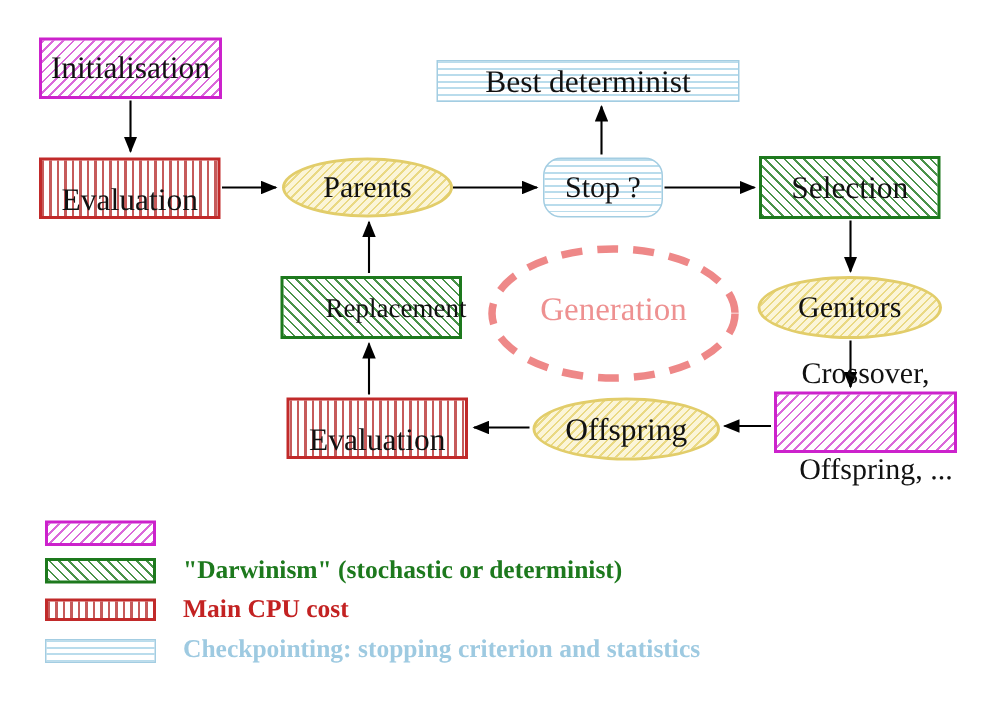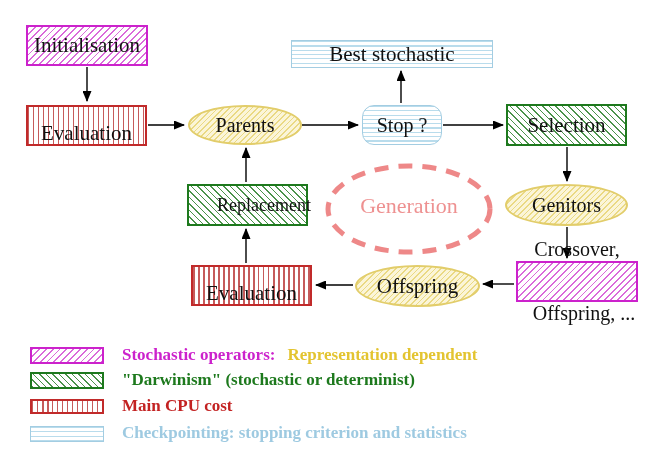--- a/index.html
+++ b/index.html
@@ -72,21 +72,21 @@
 
   <div class="node hatch-red fs21" style="left:26px;top:105px;width:121px;height:41px">
     <span>Evaluation</span>
   </div>
 
   <div class="node ellipse hatch-yellow fs20" style="left:188px;top:105px;width:114px;height:40px">
     <span>Parents</span>
   </div>
 
   <div class="node hatch-cyan fs21" style="left:291px;top:40px;width:202px;height:28px">
-    <span>Best stochastic</span>
+    <span>Best determinist</span>
   </div>
 
   <div class="node hatch-green fs21" style="left:506px;top:104px;width:121px;height:42px">
     <span>Selection</span>
   </div>
 
   <div class="node hatch-cyan rounded fs20" style="left:362px;top:105px;width:80px;height:40px">
     <span>Stop ?</span>
   </div>
 
@@ -109,23 +109,20 @@
     <span>Offspring</span>
   </div>
 
   <div class="node hatch-red fs21" style="left:191px;top:265px;width:121px;height:41px">
     <span>Evaluation</span>
   </div>
 
   <div>
     <div class="legend-row" style="left:0;top:347px;height:17px;width:662px">
       <div class="legend-swatch hatch-magenta" style="left:30px;top:0;width:74px;height:17px"></div>
-      <div class="legend-text" style="top:-2px">
-        <span class="lt-magenta">Stochastic operators:</span><span class="lt-gold">Representation dependent</span>
-      </div>
     </div>
 
     <div class="legend-row" style="left:0;top:372px;height:17px;width:662px">
       <div class="legend-swatch hatch-green" style="left:30px;top:0;width:74px;height:17px"></div>
       <div class="legend-text lt-green" style="top:-2px">"Darwinism" (stochastic or determinist)</div>
     </div>
 
     <div class="legend-row" style="left:0;top:399px;height:15px;width:662px">
       <div class="legend-swatch hatch-red" style="left:30px;top:0;width:74px;height:15px"></div>
       <div class="legend-text lt-red" style="top:-3px">Main CPU cost</div>

